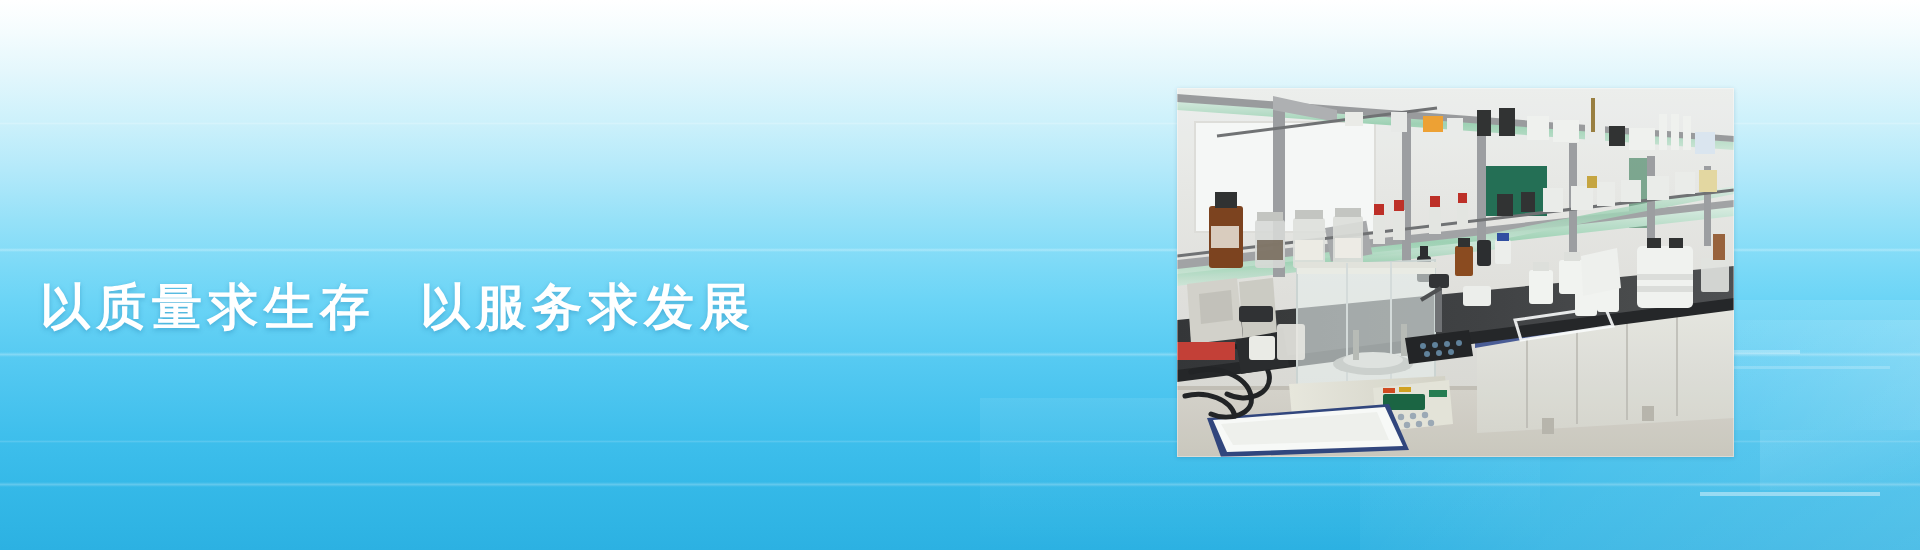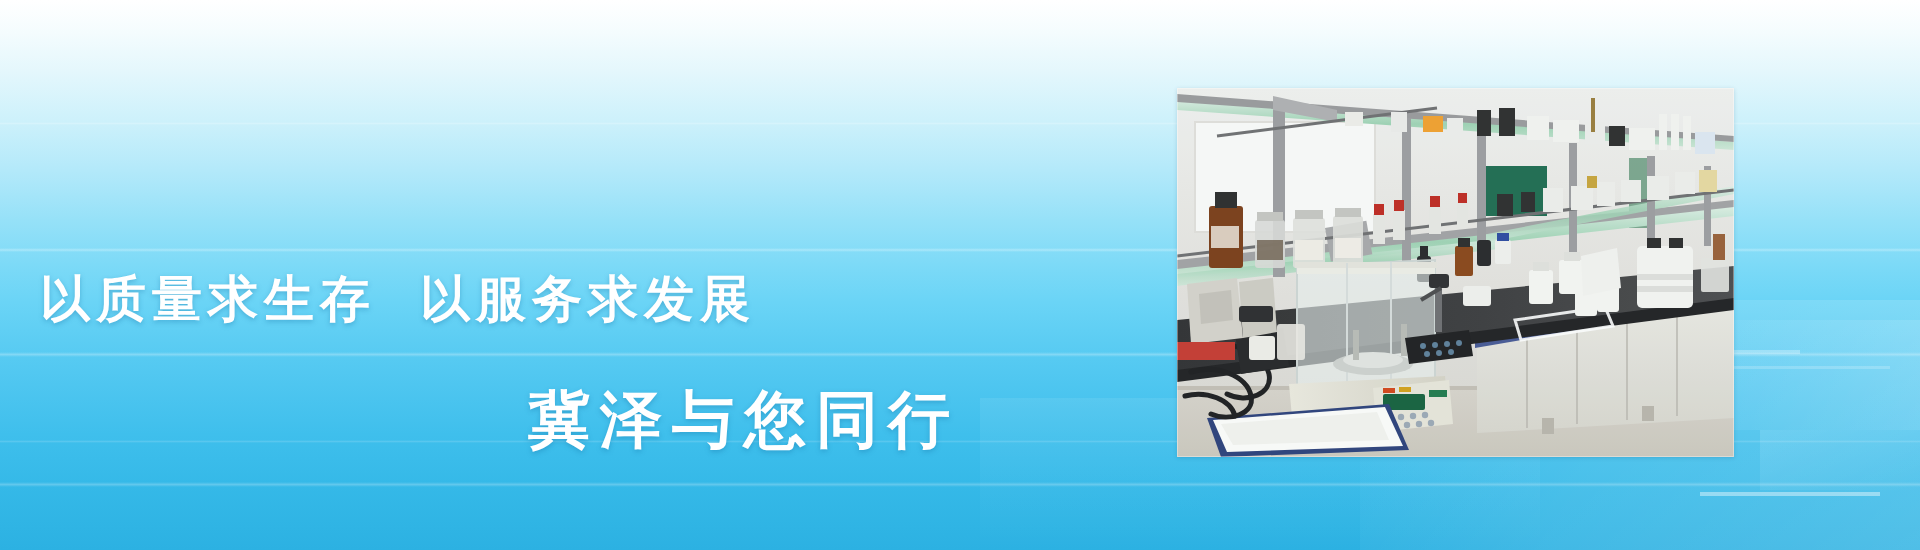--- a/index.html
+++ b/index.html
@@ -56,21 +56,21 @@
 
   
   .slogan{
     position:absolute;
     color:#ffffff;
     white-space:nowrap;
     font-family:"DejaVu Serif","Liberation Serif",serif;
     font-weight:700;
     text-shadow:0 2px 5px rgba(20,110,160,.35);
   }
-  #slogan-line-1{left:40px;top:266px;font-size:50px;letter-spacing:6px;}
+  #slogan-line-1{left:40px;top:274px;font-size:50px;letter-spacing:6px;}
   #slogan-line-1 .gap{display:inline-block;width:44px;}
   #slogan-line-2{left:528px;top:378px;font-size:62px;letter-spacing:10px;}
 
   
   #lab-photo{
     position:absolute;
     left:1177px;top:88px;
     width:557px;height:369px;
     overflow:hidden;
     background:#e9e7e2;
@@ -94,21 +94,20 @@
   <div class="wash w2"></div>
   <div class="wash w7"></div>
   <div class="wash w4"></div>
   <div class="wash w6"></div>
   <div class="wash w5"></div>
 
   <div class="slogan" id="slogan-line-1">
     <span>以质量求生存</span><span class="gap"></span><span>以服务求发展</span>
   </div>
 
-  <div class="slogan" id="slogan-line-2">冀泽与您同行</div>
 
   <div id="lab-photo">
     <svg viewBox="0 0 557 369" preserveAspectRatio="none">
       <defs>
         <linearGradient id="wallG" x1="0" y1="0" x2="0" y2="1">
           <stop offset="0" stop-color="#f2f2f0"></stop>
           <stop offset="1" stop-color="#dedbd6"></stop>
         </linearGradient>
         <linearGradient id="floorG" x1="0" y1="0" x2="0" y2="1">
           <stop offset="0" stop-color="#d8d4cb"></stop>

